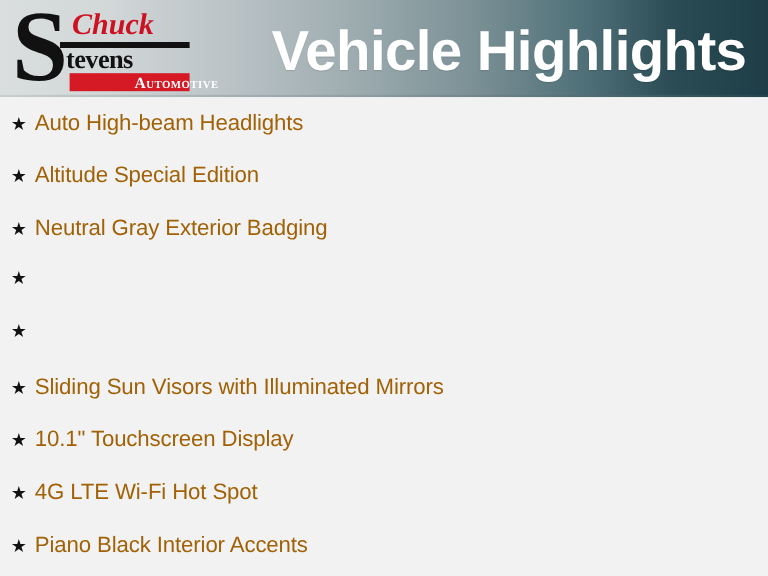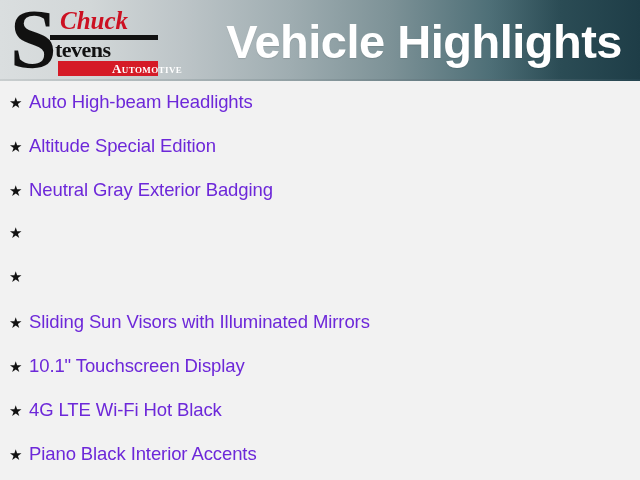--- a/index.html
+++ b/index.html
@@ -171,21 +171,21 @@
     font-size: 15px;
     line-height: 19px;
     color: #111111;
     text-align: left;
   }
   .hl-text {
     flex: 0 1 auto;
     font-family: "Liberation Sans", sans-serif;
     font-size: 18.5px;
     line-height: 22px;
-    color: #6d28d9;
+    color: #a16207;
     letter-spacing: -0.1px;
     white-space: nowrap;
   }
 </style>
 </head>
 <body>
 
 <div class="slide">
 
   <div class="header">
@@ -226,21 +226,21 @@
     <li class="hl-item">
       <span class="hl-star">★</span>
       <span class="hl-text">Sliding Sun Visors with Illuminated Mirrors</span>
     </li>
     <li class="hl-item">
       <span class="hl-star">★</span>
       <span class="hl-text">10.1" Touchscreen Display</span>
     </li>
     <li class="hl-item">
       <span class="hl-star">★</span>
-      <span class="hl-text">4G LTE Wi-Fi Hot Black</span>
+      <span class="hl-text">4G LTE Wi-Fi Hot Spot</span>
     </li>
     <li class="hl-item">
       <span class="hl-star">★</span>
       <span class="hl-text">Piano Black Interior Accents</span>
     </li>
   </ul>
 
 </div>
 
 </body></html>

